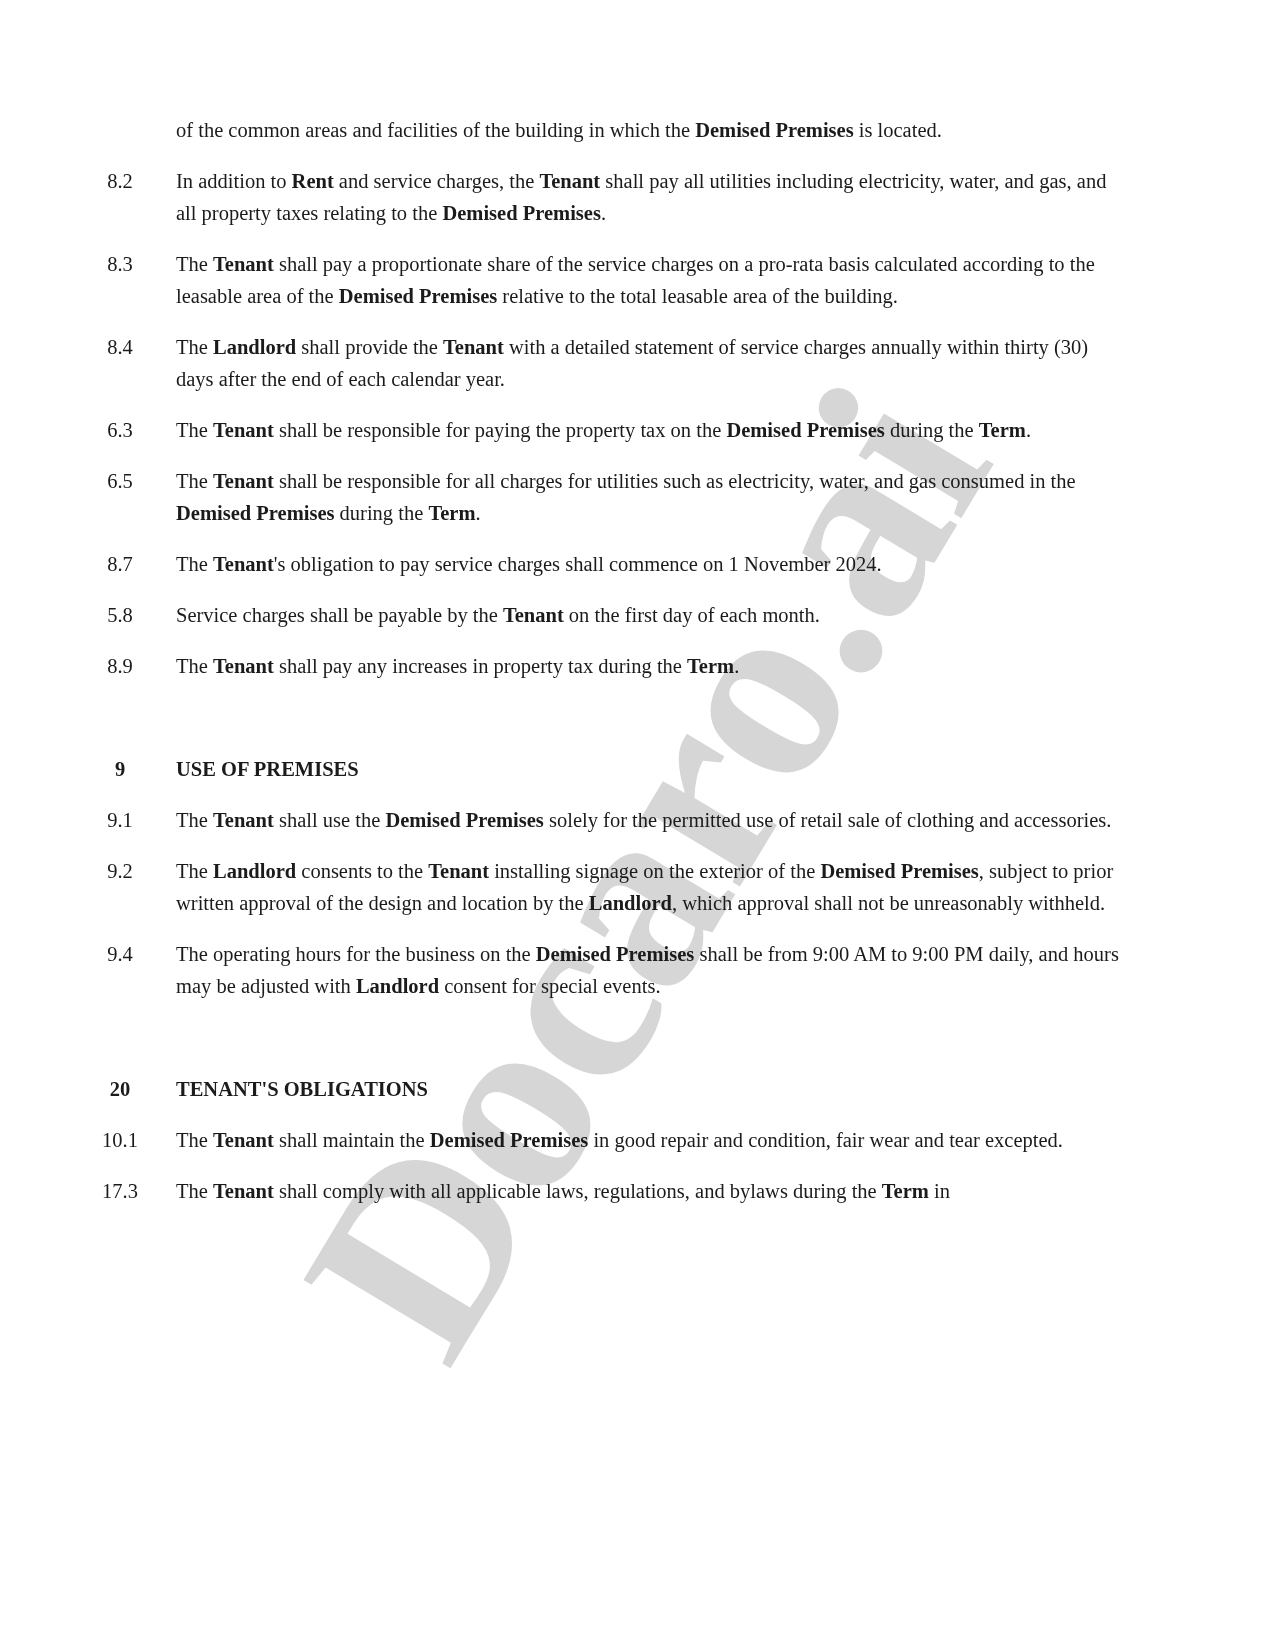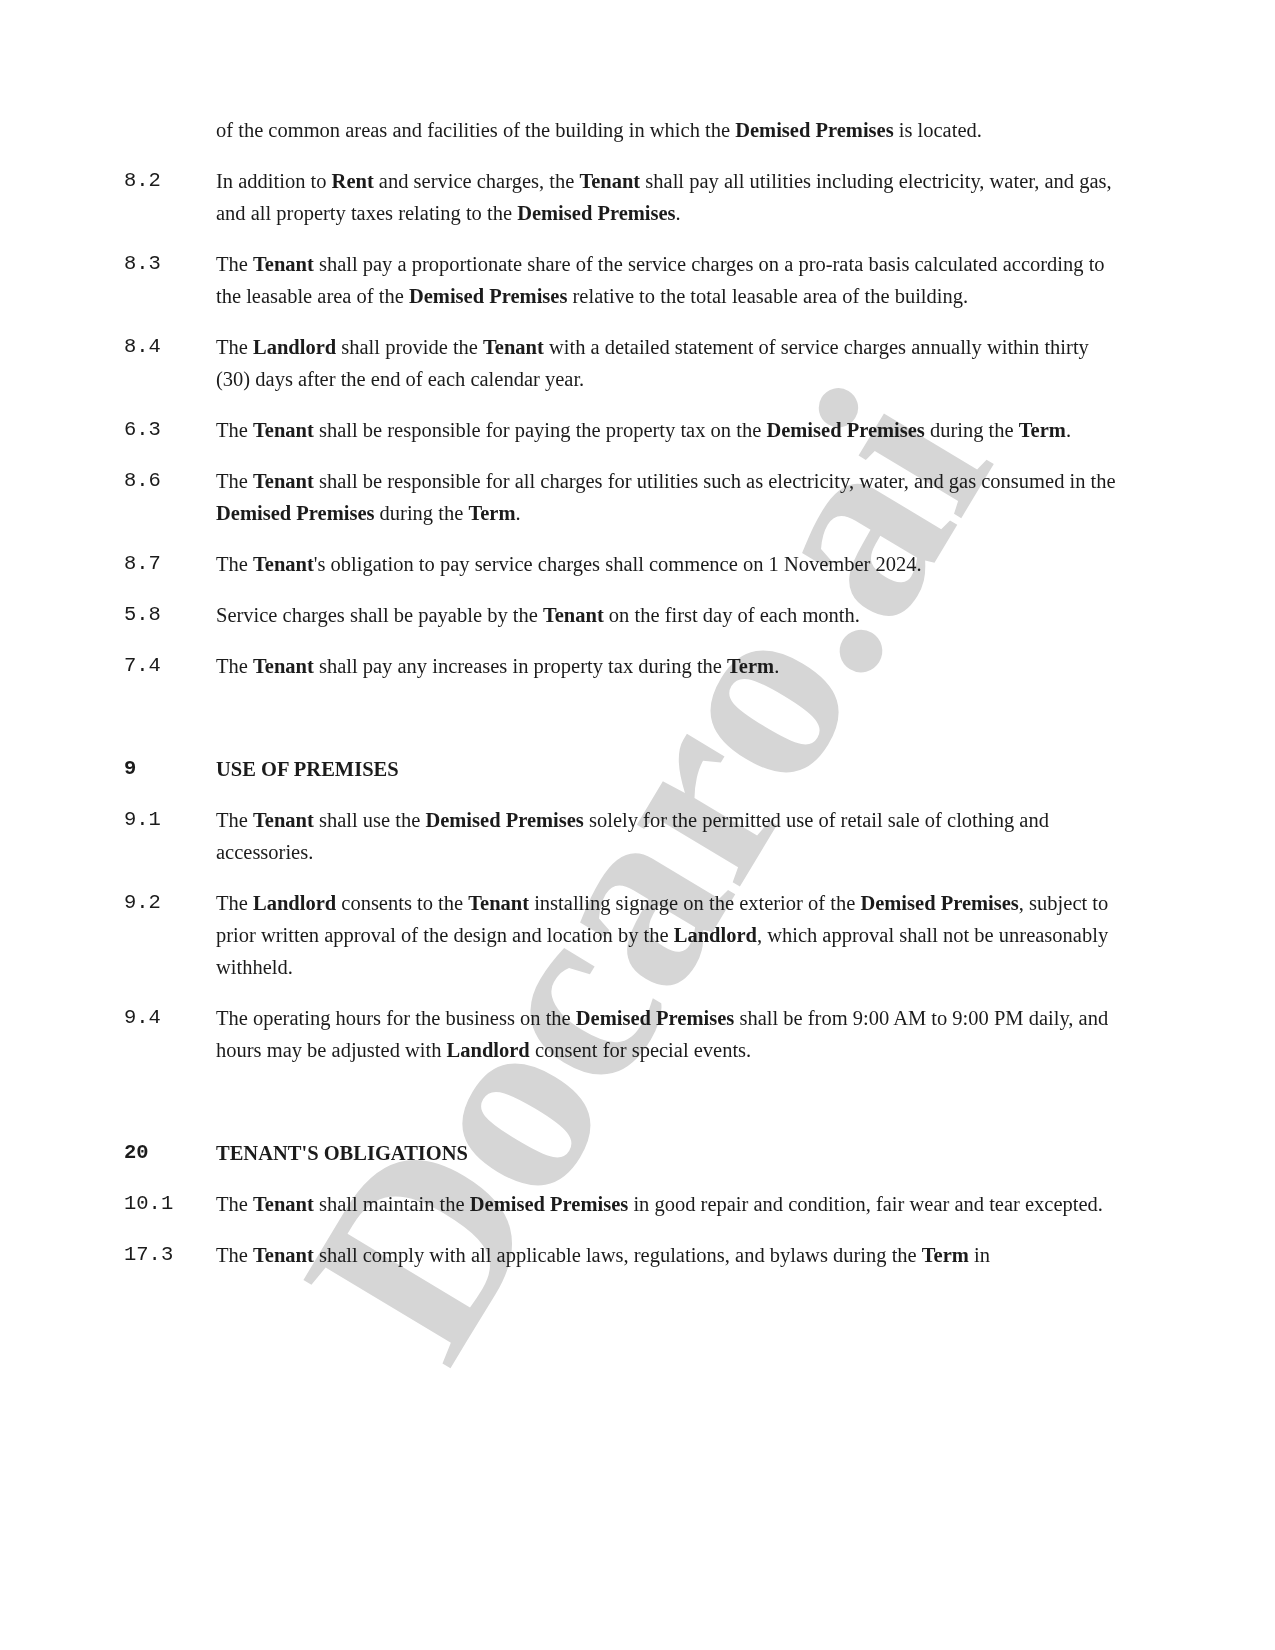--- a/index.html
+++ b/index.html
@@ -27,32 +27,30 @@
     font-size: 262px;
     font-weight: bold;
     white-space: nowrap;
     letter-spacing: -2px;
     z-index: 0;
     user-select: none;
   }
   .content {
     position: relative;
     z-index: 1;
-    padding: 114px 153px 0 110px;
-    margin-left: 14px;
+    padding: 114px 153px 0 84px;
   }
   .clause {
     display: flex;
     margin: 0 0 19px 0;
   }
   .num {
     flex: 0 0 72px;
-    text-align: left;
+    text-align: center;
     margin-right: 20px;
-    font-family: Liberation Mono, monospace;
   }
   .body-text {
     flex: 1;
   }
   .heading {
     margin-top: 71px;
     font-weight: bold;
   }
   strong { font-weight: bold; }
 </style>
@@ -77,33 +75,33 @@
   </div>
         <div class="clause">
     <div class="num">8.4</div>
     <div class="body-text">The <strong>Landlord</strong> shall provide the <strong>Tenant</strong> with a detailed statement of service charges annually within thirty (30) days after the end of each calendar year.</div>
   </div>
         <div class="clause">
     <div class="num">6.3</div>
     <div class="body-text">The <strong>Tenant</strong> shall be responsible for paying the property tax on the <strong>Demised Premises</strong> during the <strong>Term</strong>.</div>
   </div>
         <div class="clause">
-    <div class="num">8.6</div>
+    <div class="num">6.5</div>
     <div class="body-text">The <strong>Tenant</strong> shall be responsible for all charges for utilities such as electricity, water, and gas consumed in the <strong>Demised Premises</strong> during the <strong>Term</strong>.</div>
   </div>
         <div class="clause">
     <div class="num">8.7</div>
     <div class="body-text">The <strong>Tenant</strong>'s obligation to pay service charges shall commence on 1 November 2024.</div>
   </div>
         <div class="clause">
     <div class="num">5.8</div>
     <div class="body-text">Service charges shall be payable by the <strong>Tenant</strong> on the first day of each month.</div>
   </div>
         <div class="clause">
-    <div class="num">7.4</div>
+    <div class="num">8.9</div>
     <div class="body-text">The <strong>Tenant</strong> shall pay any increases in property tax during the <strong>Term</strong>.</div>
   </div>
         <div class="clause heading">
     <div class="num">9</div>
     <div class="body-text">USE OF PREMISES</div>
   </div>
         <div class="clause">
     <div class="num">9.1</div>
     <div class="body-text">The <strong>Tenant</strong> shall use the <strong>Demised Premises</strong> solely for the permitted use of retail sale of clothing and accessories.</div>
   </div>

